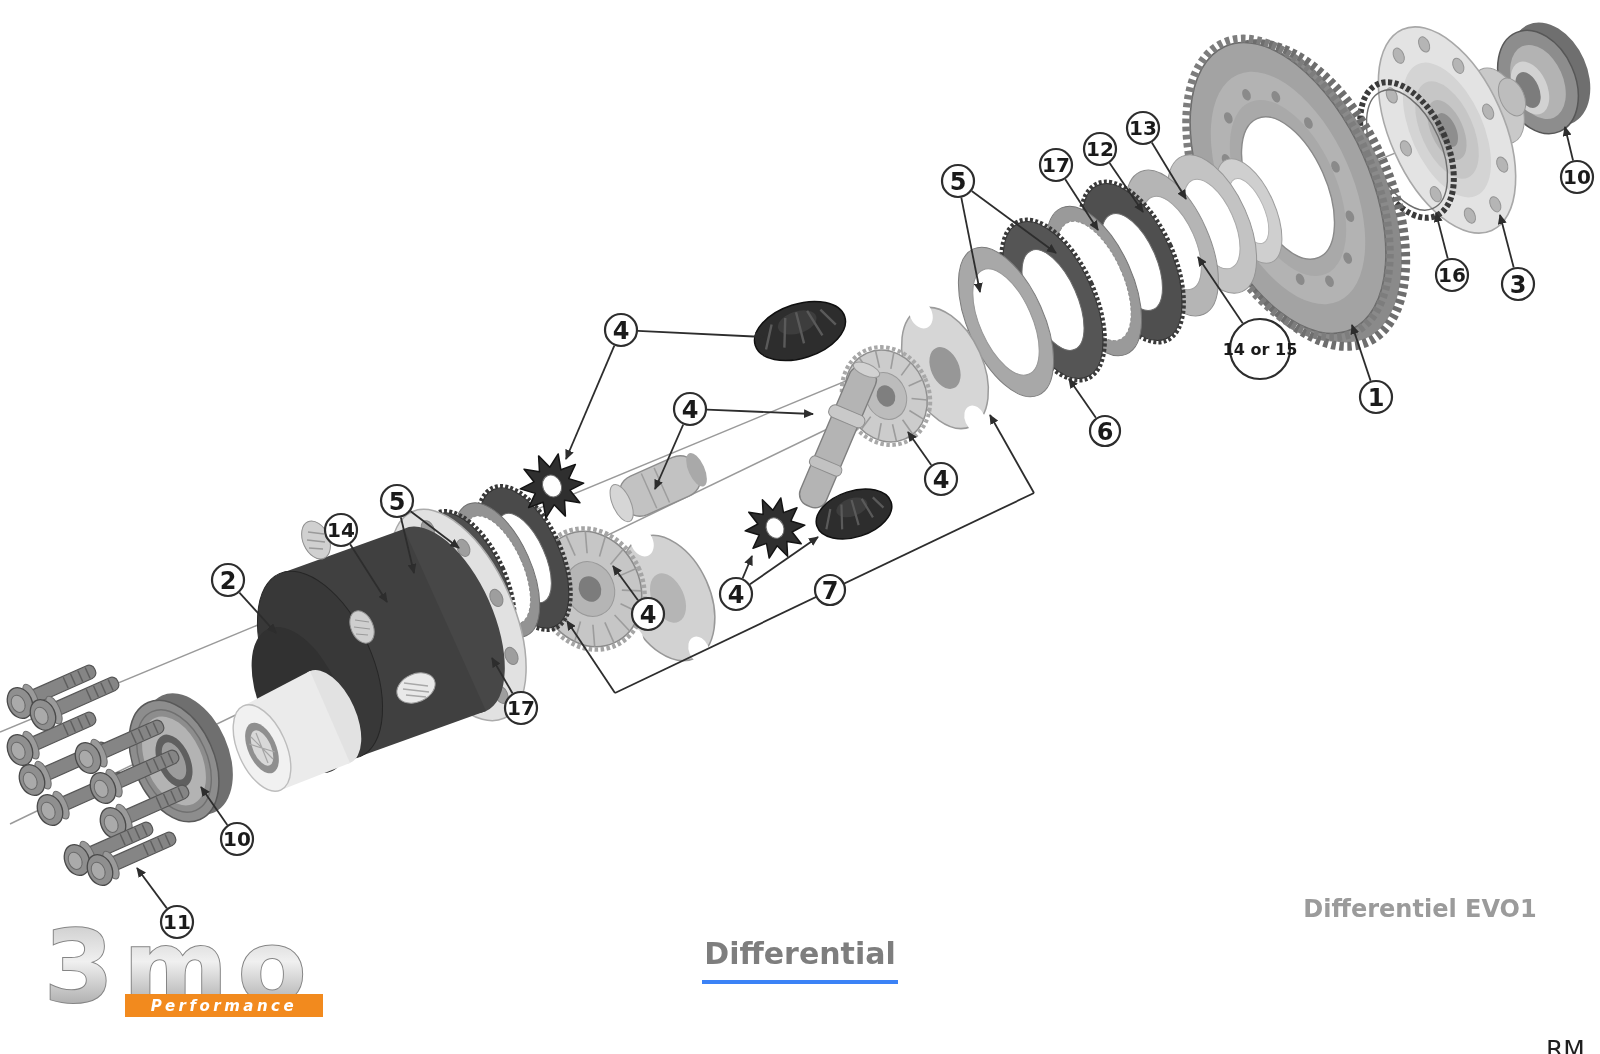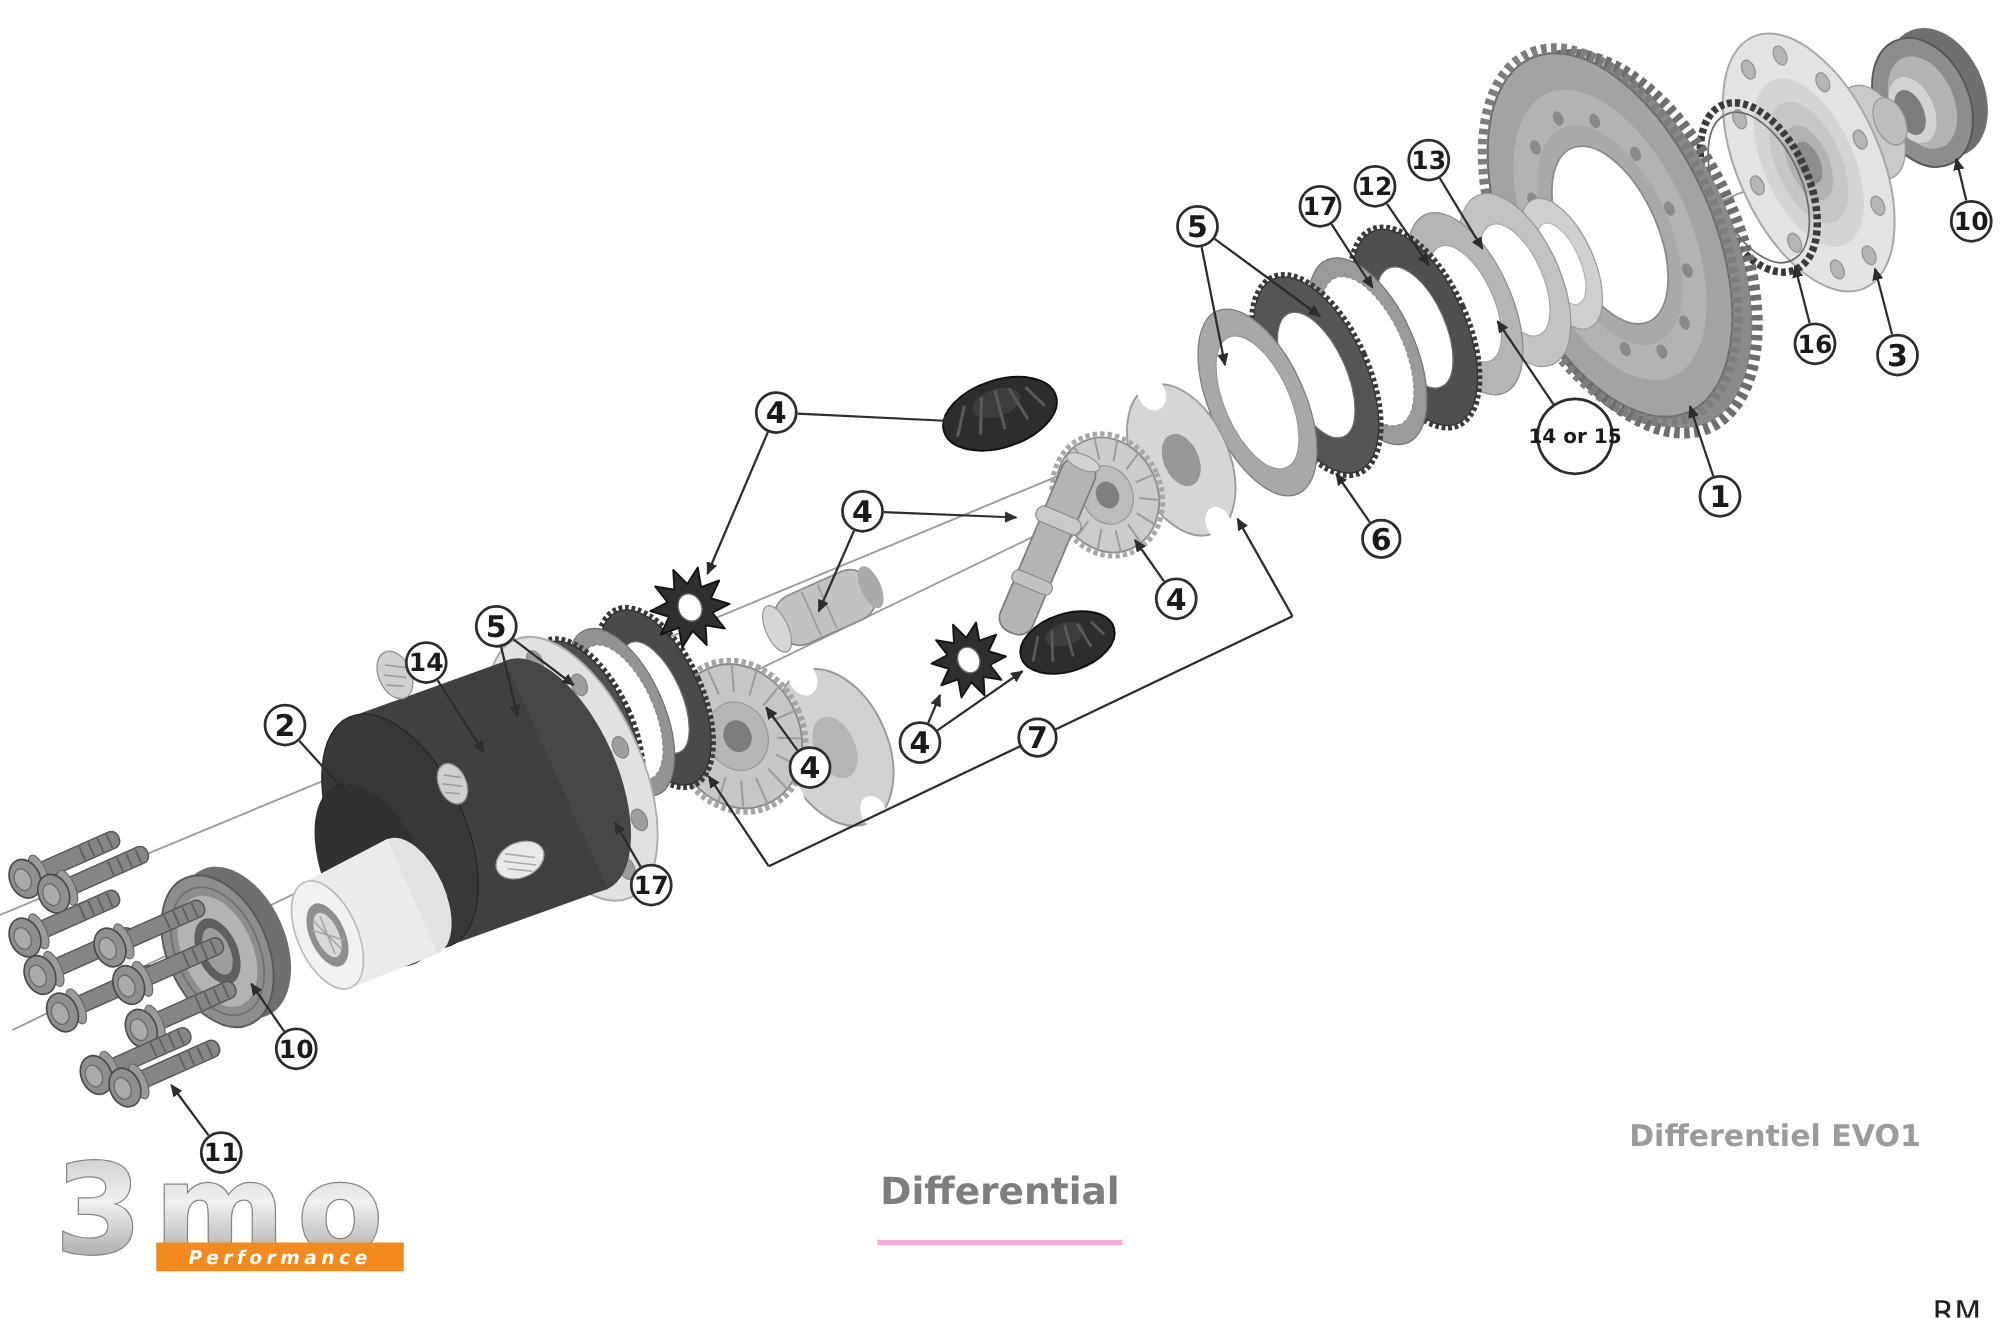--- a/index.html
+++ b/index.html
@@ -2,21 +2,21 @@
 <html><head>
 <meta charset="utf-8">
 <style>
   html,body{margin:0;padding:0;background:#fff;}
   body{width:1600px;height:1054px;position:relative;overflow:hidden;
        font-family:"DejaVu Sans","Liberation Sans",sans-serif;}
   #stage{position:absolute;left:0;top:0;width:1600px;height:1054px;}
   svg{display:block;}
   .footer-title{position:absolute;left:0;top:936px;width:1600px;text-align:center;
       font-size:30px;font-weight:bold;color:#7e7e7e;}
-  .footer-title span{border-bottom:4px solid #f9a8d4;padding:0 2px 21px 2px;}
+  .footer-title span{border-bottom:4px solid #3b82f6;padding:0 2px 9px 2px;}
   .variant-label{position:absolute;top:895px;left:1300px;width:240px;text-align:center;
       font-size:24px;font-weight:bold;color:#9b9b9b;}
   .initials{position:absolute;top:1013px;left:1546px;font-size:25px;color:#1f1f1f;margin-top:22px;}
 </style>
 </head>
 <body>
 
 <div id="stage">
 <svg id="scene" width="1600" height="1054" viewBox="0 0 1600 1054" xmlns="http://www.w3.org/2000/svg">
   <defs>

